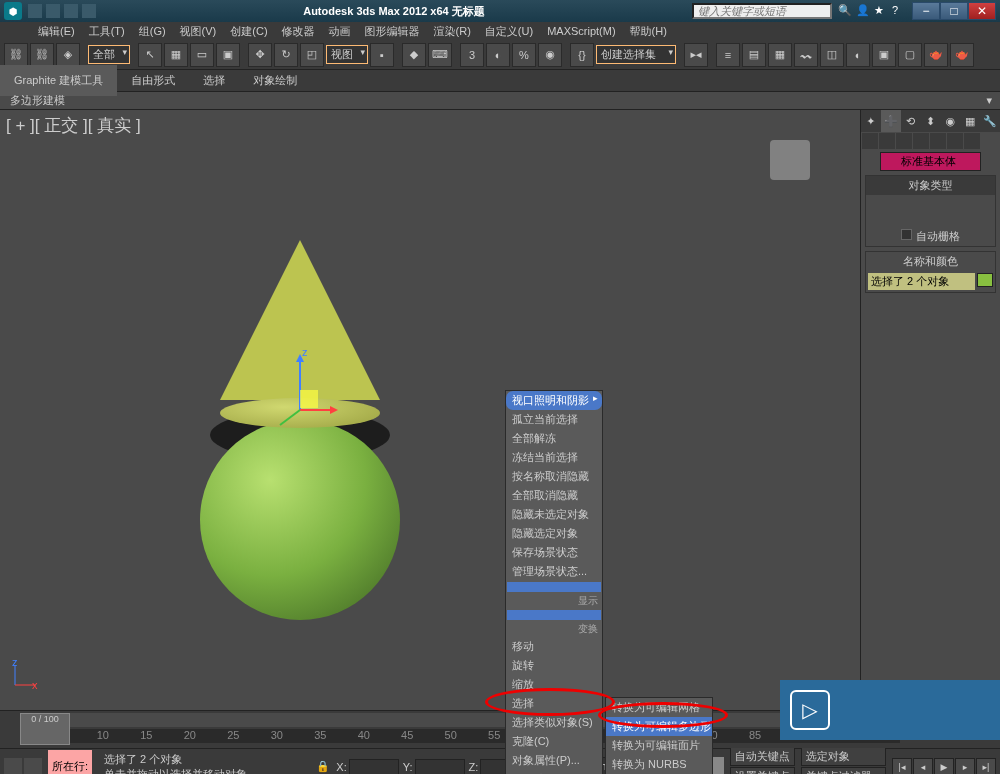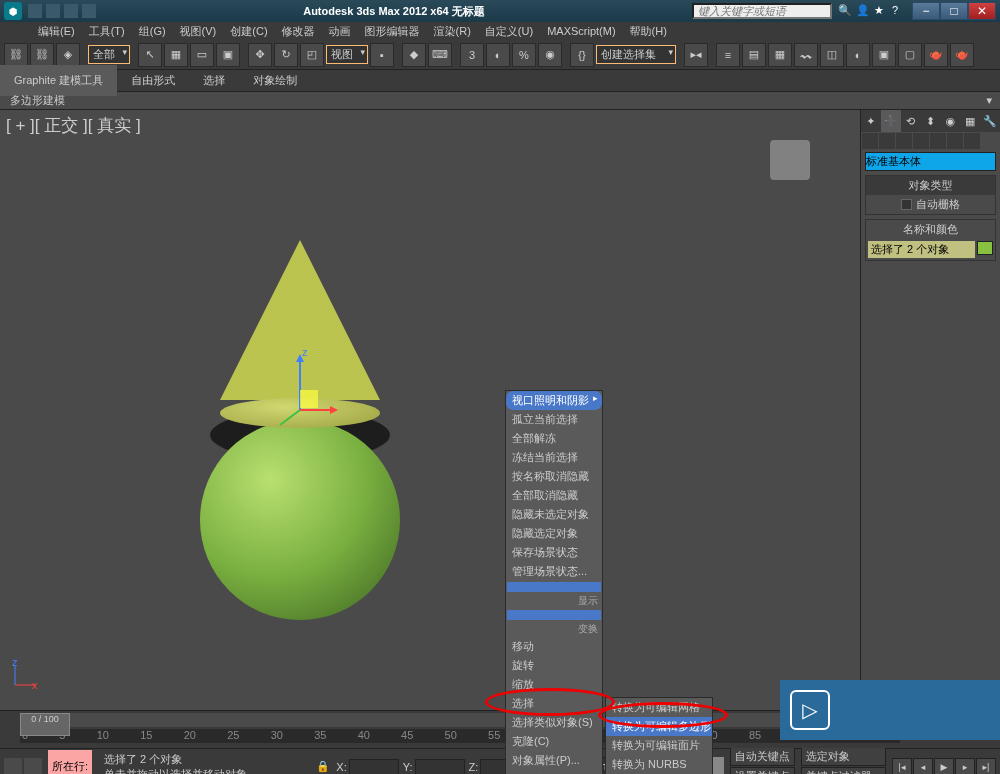--- a/index.html
+++ b/index.html
@@ -69,37 +69,37 @@
 
 .anno { position:absolute; border:3px solid #e00; border-radius:50%; z-index:12; pointer-events:none; }
 
 
 .rpanel { width:140px; background:#4a4a4a; border-left:1px solid #222; }
 .rpanel .ricons { display:flex; height:22px; background:#3a3a3a; }
 .rpanel .ricon { flex:1; display:flex; align-items:center; justify-content:center; }
 .rpanel .ricon.active { background:#5a5a5a; }
 .rpanel .subicons { display:flex; height:18px; background:#4a4a4a; gap:1px; padding:1px; }
 .rpanel .subicons .si { width:16px; height:16px; background:#3a3a3a; }
-.rpanel .dd { margin:2px 4px; background:#0ea5e9; color:#000; padding:1px 0; border:1px solid #222; }
+.rpanel .dd { margin:2px 19px; background:#be185d; color:#000; padding:1px 20px; border:1px solid #222; }
 .rpanel .sect { margin:4px; border:1px solid #333; }
 .rpanel .sect-title { text-align:center; background:#3a3a3a; padding:2px; }
-.rpanel .auto-row { display:flex; align-items:center; justify-content:center; padding:2px; gap:4px; }
+.rpanel .auto-row { display:flex; justify-content:center; padding:2px; gap:4px;margin-top:32px; }
 .rpanel .chk { width:11px; height:11px; background:#333; border:1px solid #666; }
 .rpanel .prim-grid { display:grid; grid-template-columns:1fr 1fr; gap:1px; padding:1px; }
 .rpanel .prim { background:#5a5a5a; padding:2px 4px; text-align:center; }
 .rpanel .namecolor { margin:4px; border:1px solid #333; }
 .rpanel .nc-title { text-align:center; padding:2px; }
 .rpanel .nc-row { display:flex; padding:2px; gap:2px; }
 .rpanel .nc-input { flex:1; background:#c0c080; color:#000; padding:1px 3px; }
 .rpanel .nc-swatch { width:16px; height:14px; background:#88c040; border:1px solid #222; }
 
 
 .timeline { height:38px; background:#3a3a3a; border-top:1px solid #222; position:relative; }
 .timeline .tl-slider { height:14px; background:#4a4a4a; margin:2px 100px 2px 20px; position:relative; }
-.timeline .tl-thumb { position:absolute; left:0; top:0; width:50px; height:23px; background:#666; border:1px solid #888; font-size:9px; text-align:center; }
+.timeline .tl-thumb { position:absolute; left:0; top:0; width:50px; height:32px; background:#666; border:1px solid #888; font-size:9px; text-align:center; }
 .timeline .ruler { height:14px; background:#2a2a2a; margin:0 100px 0 20px; font-size:9px; color:#888; display:flex; justify-content:space-between; padding:0 2px; }
 
 .status { height:36px; background:#3a3a3a; display:flex; align-items:center; padding:0 4px; gap:6px; border-top:1px solid #222; }
 .status .st-icons { display:flex; gap:2px; }
 .status .st-icons .sti { width:18px; height:18px; background:#4a4a4a; }
 .status .st-label { background:#fca5a5; color:#000; padding:9px 4px; }
 .status .st-text { flex:1; padding:0 6px; display:flex; flex-direction:column; font-size:10px; }
 .status .coords { display:flex; gap:4px; }
 .status .coord { display:flex; align-items:center; gap:2px; }
 .status .coord input { width:50px; background:#333; border:1px solid #222; color:#999; padding:1px 2px; }

